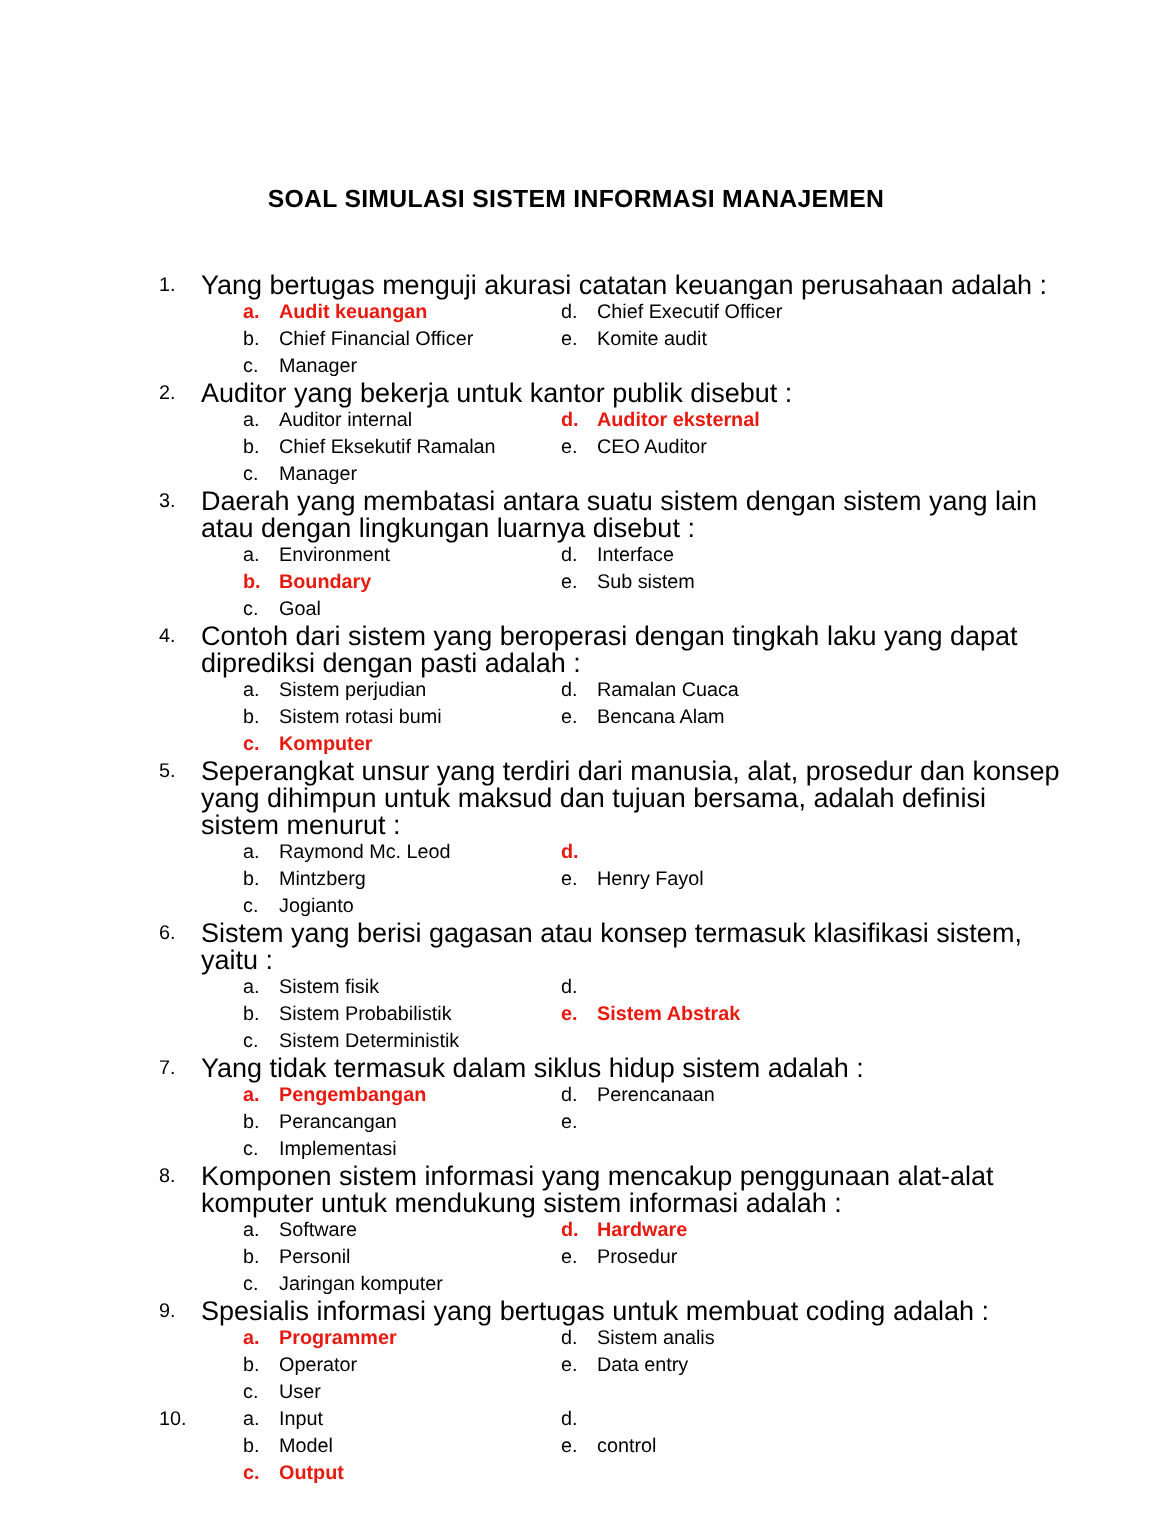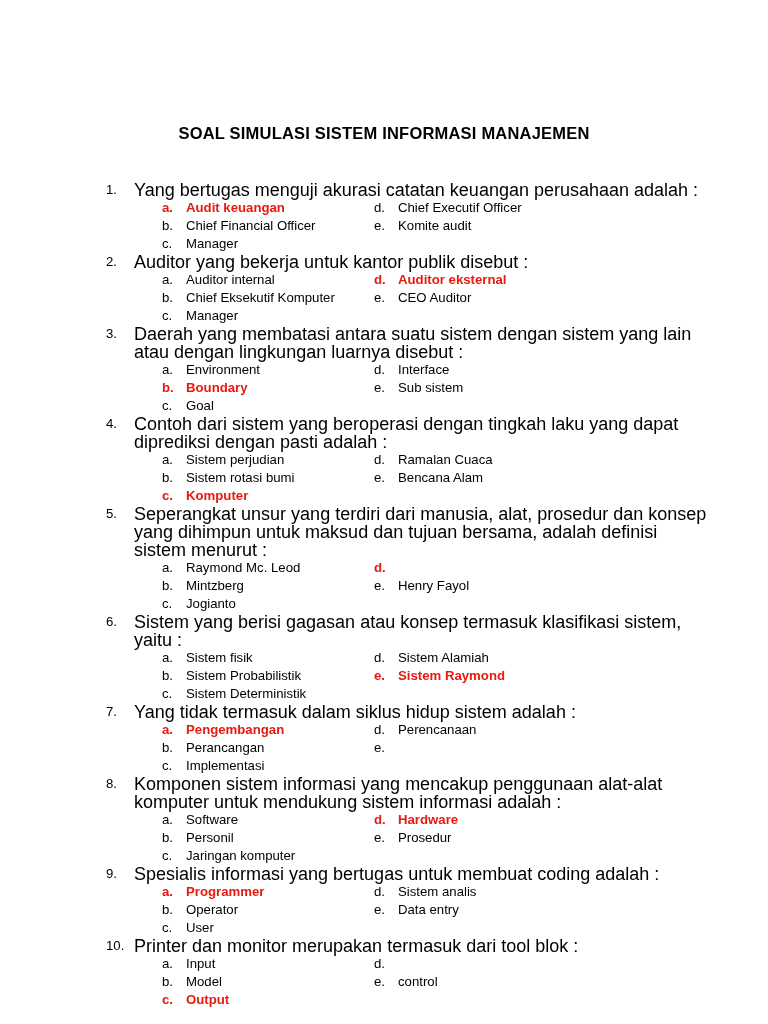--- a/index.html
+++ b/index.html
@@ -125,21 +125,21 @@
             <div class="opt">
               <span class="lbl">a.</span>
               <span class="val">Auditor internal</span>
             </div>
             <div class="opt">
               <span class="lbl hl">d.</span>
               <span class="val hl">Auditor eksternal</span>
             </div>
             <div class="opt">
               <span class="lbl">b.</span>
-              <span class="val">Chief Eksekutif Komputer</span>
+              <span class="val">Chief Eksekutif Ramalan</span>
             </div>
             <div class="opt">
               <span class="lbl">e.</span>
               <span class="val">CEO Auditor</span>
             </div>
             <div class="opt">
               <span class="lbl">c.</span>
               <span class="val">Manager</span>
             </div>
             <div class="opt">
@@ -248,29 +248,28 @@
         <div class="qnum">6.</div>
         <div class="qbody">
           <p class="qtext">Sistem yang berisi gagasan atau konsep termasuk klasifikasi sistem, yaitu :</p>
           <div class="options">
             <div class="opt">
               <span class="lbl">a.</span>
               <span class="val">Sistem fisik</span>
             </div>
             <div class="opt">
               <span class="lbl">d.</span>
-              <span class="val">Sistem Alamiah</span>
             </div>
             <div class="opt">
               <span class="lbl">b.</span>
               <span class="val">Sistem Probabilistik</span>
             </div>
             <div class="opt">
               <span class="lbl hl">e.</span>
-              <span class="val hl">Sistem Raymond</span>
+              <span class="val hl">Sistem Abstrak</span>
             </div>
             <div class="opt">
               <span class="lbl">c.</span>
               <span class="val">Sistem Deterministik</span>
             </div>
             <div class="opt">
               <span class="lbl"></span>
               <span class="val"></span>
             </div>
           </div>
@@ -367,21 +366,20 @@
             <div class="opt">
               <span class="lbl"></span>
               <span class="val"></span>
             </div>
           </div>
         </div>
       </div>
       <div class="qitem">
         <div class="qnum">10.</div>
         <div class="qbody">
-          <p class="qtext">Printer dan monitor merupakan termasuk dari tool blok :</p>
           <div class="options">
             <div class="opt">
               <span class="lbl">a.</span>
               <span class="val">Input</span>
             </div>
             <div class="opt">
               <span class="lbl">d.</span>
             </div>
             <div class="opt">
               <span class="lbl">b.</span>

